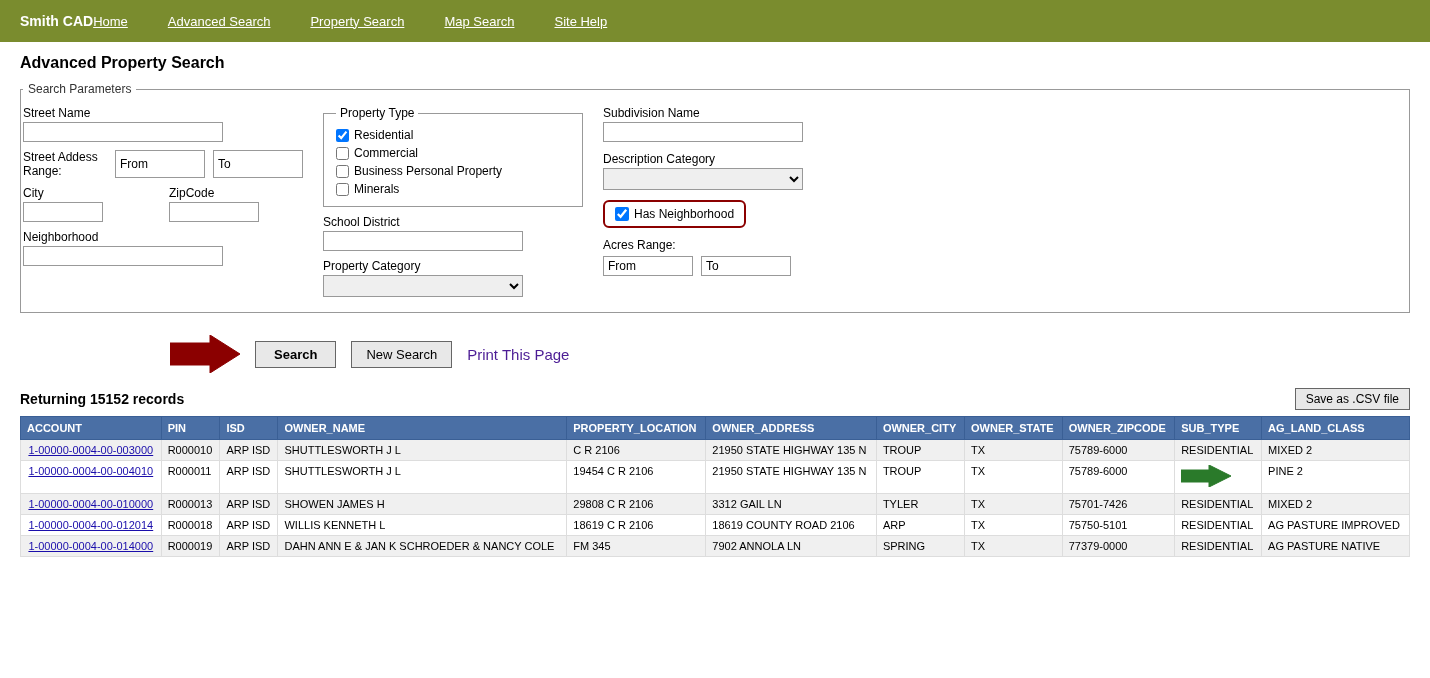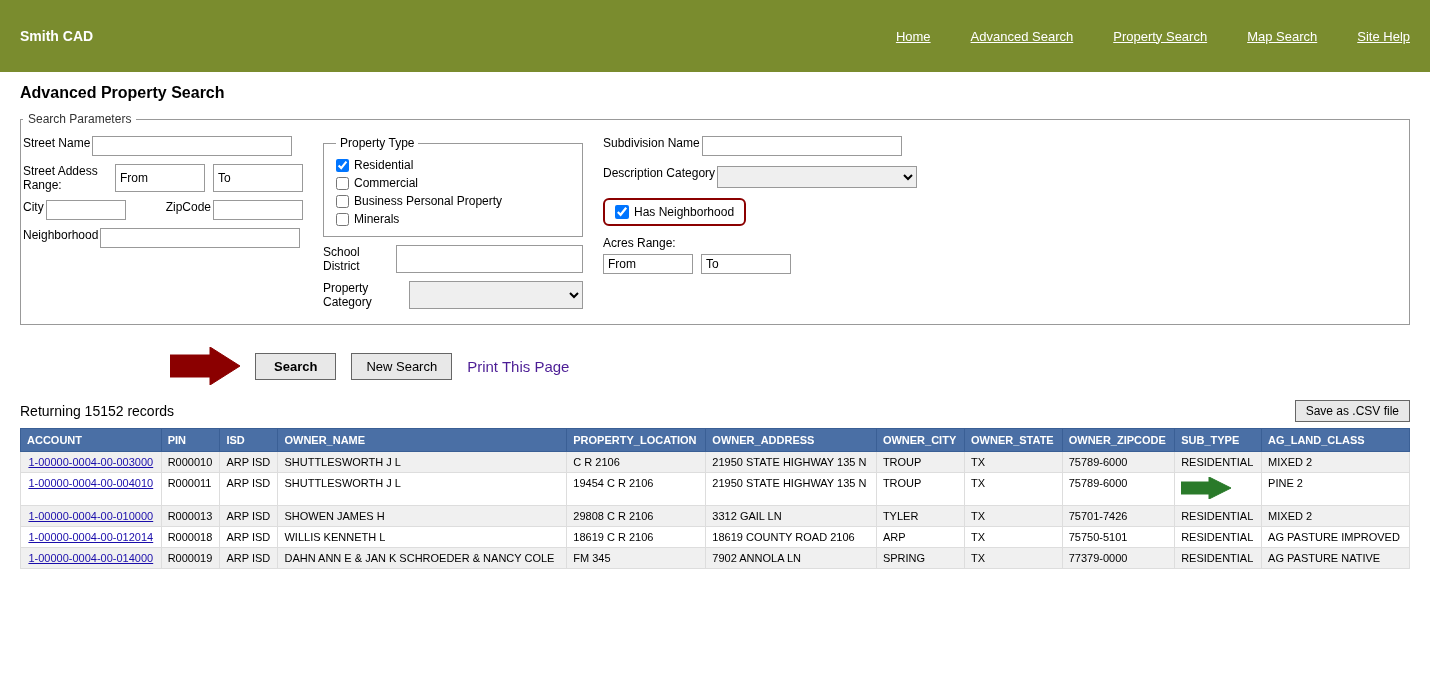--- a/index.html
+++ b/index.html
@@ -1,24 +1,23 @@
 <!DOCTYPE html>
 <html><head>
   <meta charset="utf-8">
   <style>
     * { box-sizing: border-box; margin: 0; padding: 0; }
     body { font-family: Arial, sans-serif; font-size: 12px; background: #fff; }
 
     
     .header {
       background-color: #7a8c2e;
-      padding: 28px 20px;
+      padding: 13px 20px;
       display: flex;
       align-items: center;
-      justify-content: space-between;
     }
     .header-brand {
       color: #fff;
       font-weight: bold;
       font-size: 14px;
     }
     .header-nav {
       display: flex;
       gap: 40px;
     }
@@ -61,21 +60,21 @@
     }
 
     .form-col {
       display: flex;
       flex-direction: column;
       gap: 8px;
     }
 
     .form-group {
       display: flex;
-      flex-direction: row;
+      flex-direction: column;
       gap: 2px;
     }
     .form-group label {
       font-size: 12px;
       color: #000;
     }
     .form-group input[type="text"],
     .form-group select {
       font-size: 12px;
       padding: 2px 4px;
@@ -222,21 +221,21 @@
 
     
     .records-bar {
       display: flex;
       align-items: center;
       justify-content: space-between;
       margin-bottom: 6px;
     }
     .records-count {
       font-size: 14px;
-      font-weight: normal;
+      font-weight: bold;
       color: #000;
     }
     .btn-csv {
       padding: 3px 10px;
       font-size: 12px;
       border: 1px solid #666;
       background: #e8e8e8;
       cursor: pointer;
     }
 

